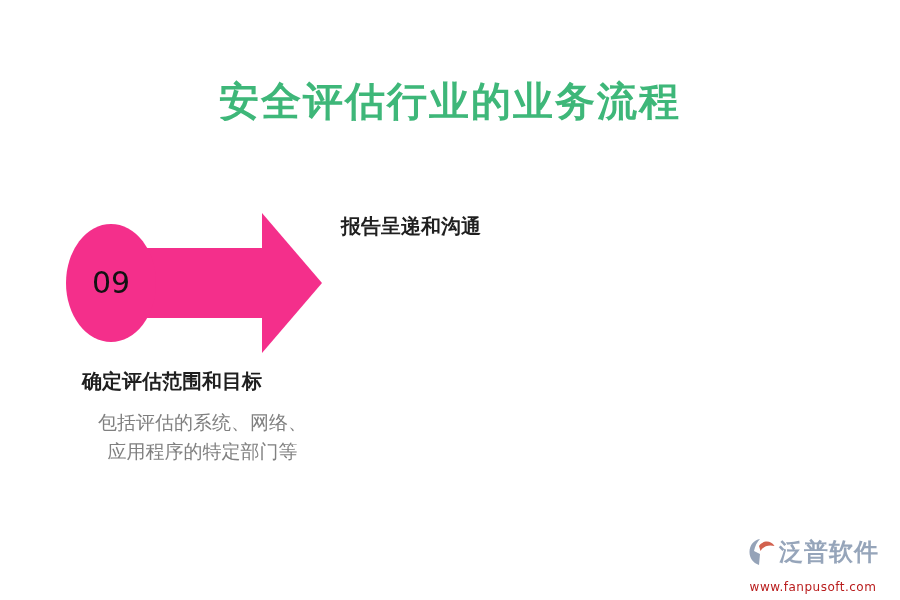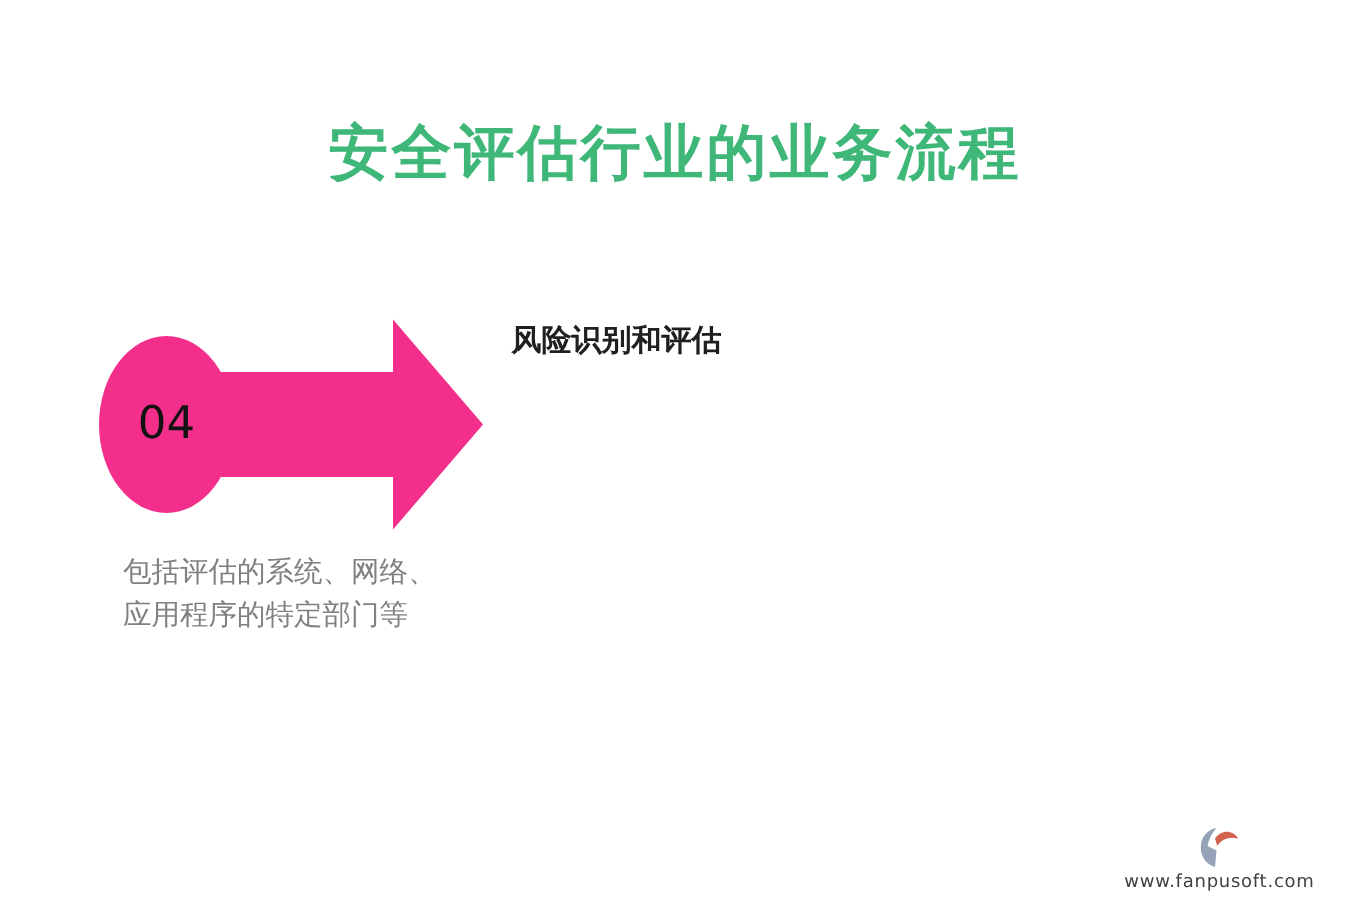--- a/index.html
+++ b/index.html
@@ -61,20 +61,21 @@
     font-size: 20px;
     font-weight: bold;
     color: #1F1F1F;
   }
   .step-desc {
     margin: 13px 0 0 18px;
     font-size: 19px;
     line-height: 29px;
     color: #808080;
     white-space: pre-line;
+    text-align: center;
   }
   .brand {
     position: absolute;
     right: 12px;
     bottom: 6px;
     width: 150px;
   }
   .brand-row {
     display: flex;
     align-items: center;
@@ -84,56 +85,58 @@
   .brand-name {
     font-size: 24px;
     font-weight: bold;
     color: #96A5BA;
     letter-spacing: 1px;
   }
   .brand-url {
     text-align: center;
     font-size: 12px;
     letter-spacing: 0.5px;
-    color: #404040;
-    margin-top: 0;
+    color: #b91c1c;
+    margin-top: 12px;
   }
 </style>
 </head>
 <body>
 
 <div class="canvas">
 
   <h1 class="page-title">安全评估行业的业务流程</h1>
 
   <div class="steps">
 
     <div class="step">
       <div class="shape-wrap">
         <svg width="258" height="155" viewBox="0 0 258 155">
           <rect x="46" y="49" width="152" height="70" fill="#F42F8B"></rect>
           <polygon points="198,14 258,84 198,154" fill="#F42F8B"></polygon>
           <ellipse cx="47" cy="84" rx="45" ry="59" fill="#F42F8B"></ellipse>
         </svg>
-        <div class="step-number">04</div>
+        <div class="step-number">09</div>
       </div>
+      <h2 class="step-title">确定评估范围和目标</h2>
       <p class="step-desc">包括评估的系统、网络、
 应用程序的特定部门等</p>
     </div>
 
     <div class="step">
-      <h2 class="step-title">风险识别和评估</h2>
+      <h2 class="step-title">报告呈递和沟通</h2>
     </div>
 
 
   </div>
 
   <div class="brand">
     <div class="brand-row">
       <svg width="30" height="30" viewBox="0 0 30 30">
         <path d="M13 2 C7 3 2.5 8 2.5 15 C2.5 21 6 26 12 28 L13 17 L7 14 C8 9 10 5 13 2 Z" fill="#95A3B8"></path>
         <path d="M12 9 C16 3 24 3 27.5 9 C22 7.5 16.5 9 13.5 14 Z" fill="#D2614E"></path>
       </svg>
+      <span class="brand-name">泛普软件</span>
     </div>
     <div class="brand-url">www.fanpusoft.com</div>
   </div>
 
 </div>
 
 </body></html>

